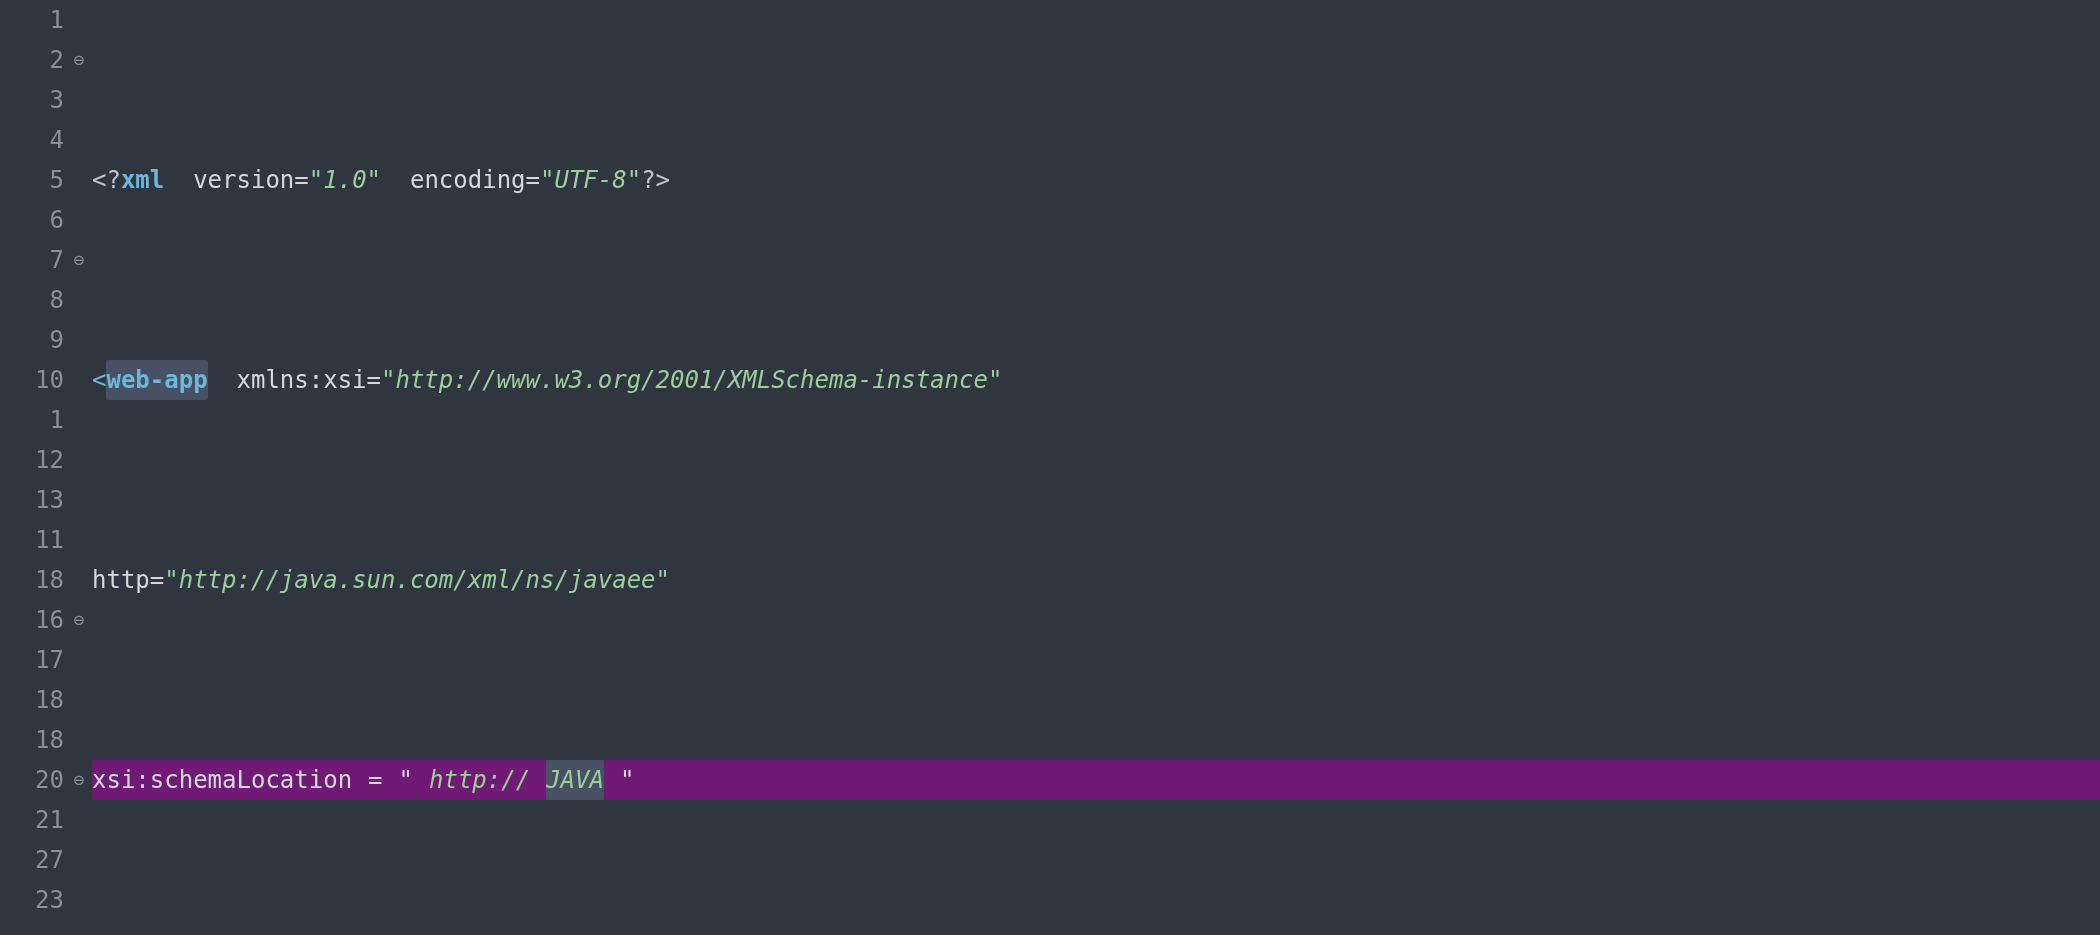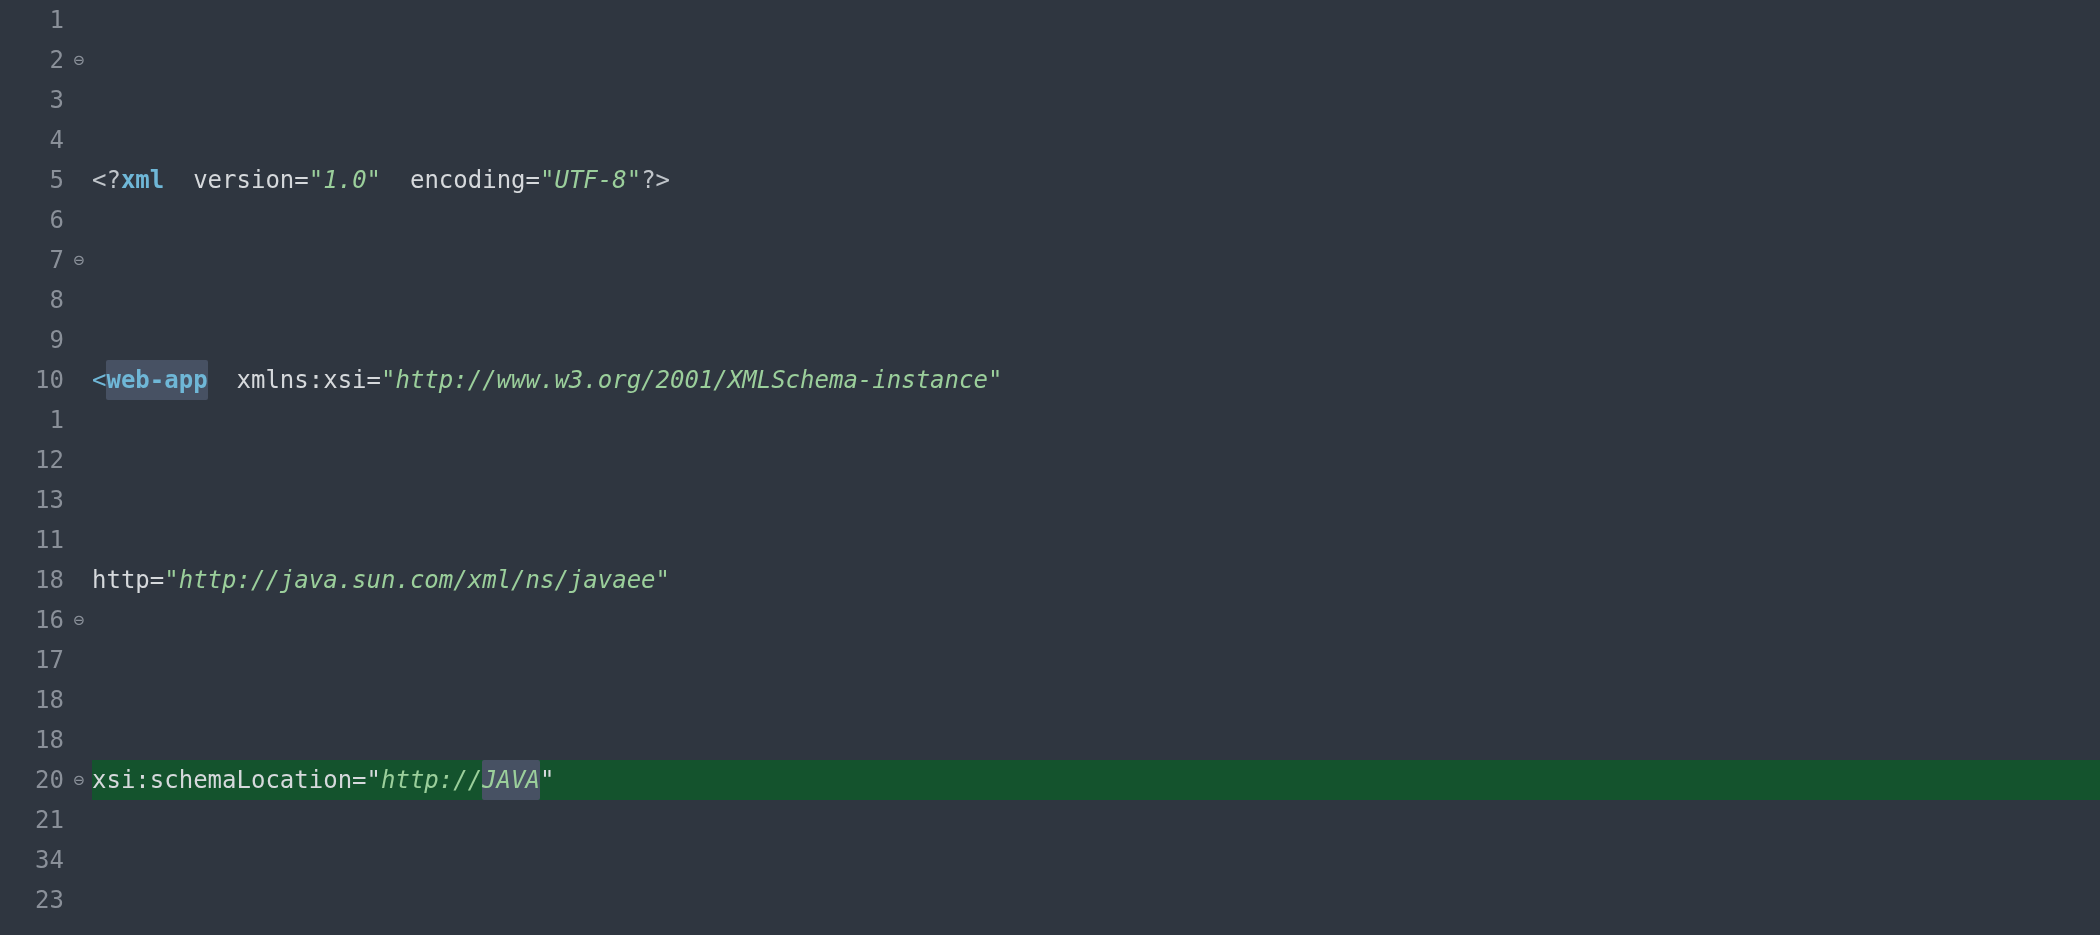--- a/index.html
+++ b/index.html
@@ -50,21 +50,21 @@
   .code {
     flex: 1;
     padding-left: 4px;
     white-space: pre;
   }
   .code .line {
     height: 40px;
     display: flex;
     align-items: center;
   }
-  .line.h4 { background: #14532d; }
+  .line.h4 { background: #701a75; gap: 16px; }
   
   .pi   { color: #c0c5ca; }            
   .tag  { color: #6fb7d7; font-weight: 600; } 
   .attr { color: #d6d9dc; }            
   .eq   { color: #d6d9dc; }   
   .strI { color: #9bcf9b; font-style: italic; }            
   .lt   { color: #6fb7d7; }            
   .q    { color: #d6d9dc; }            
   .hlSel{ background: #475163; border-radius: 2px; }
 </style>
@@ -131,21 +131,21 @@
     <div class="ln">
         <span>18</span>
       </div>
     <div class="ln">
         <span>20</span>
       </div>
     <div class="ln">
         <span>21</span>
       </div>
     <div class="ln">
-        <span>34</span>
+        <span>27</span>
       </div>
     <div class="ln">
         <span>23</span>
       </div>
   </div>
 
   <div class="fold-col">
     <div class="fc"></div>
     <div class="fc">
         <span>⊖</span>

